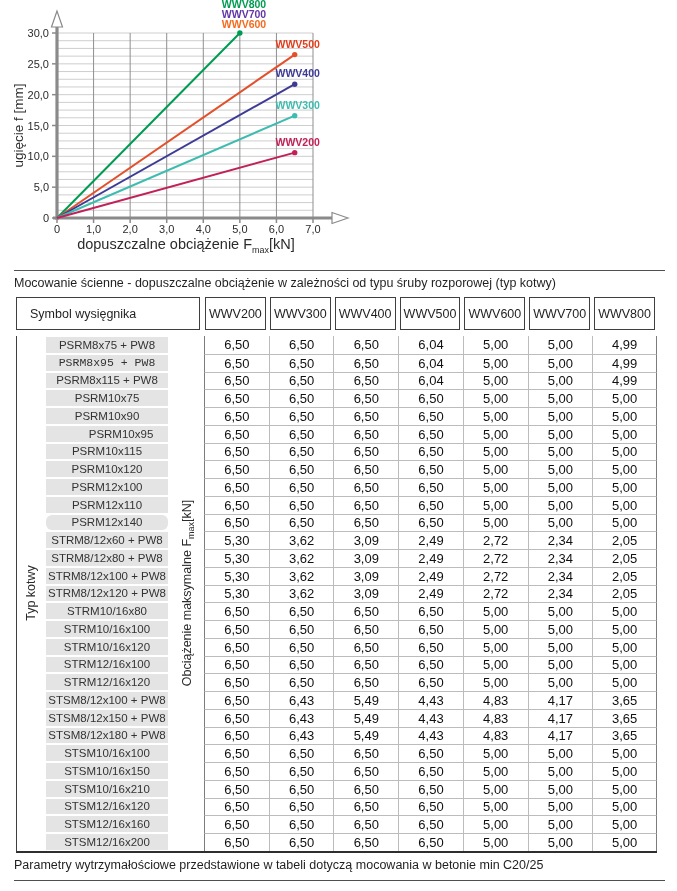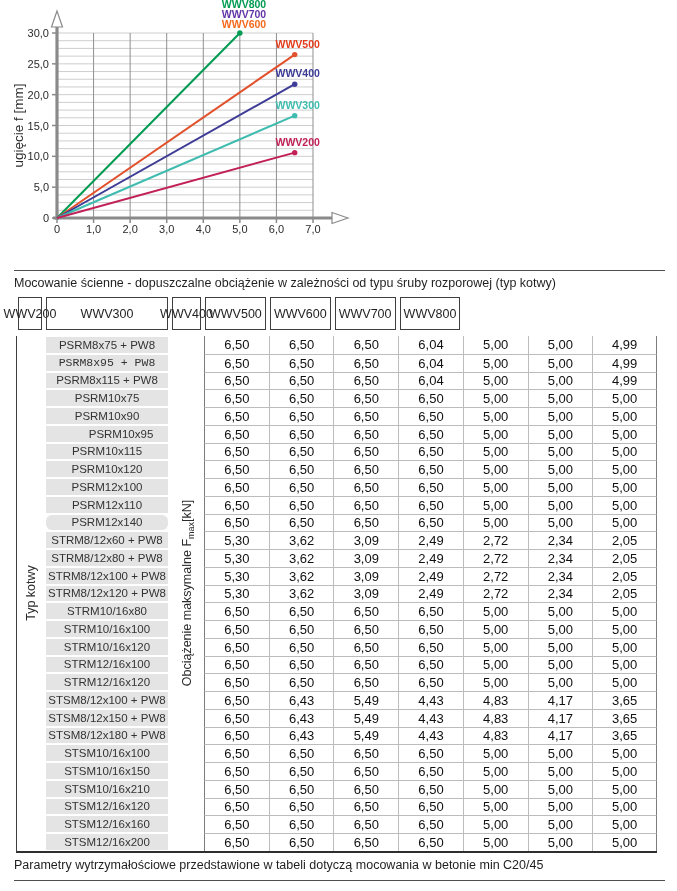--- a/index.html
+++ b/index.html
@@ -128,27 +128,29 @@
       <circle cx="294.7142857142857" cy="152.63333333333333" r="2.7" fill="#c12158"></circle>
       <text x="244" y="8" text-anchor="middle" class="serieslabel" fill="#009b52">WWV800</text>
       <text x="244" y="18" text-anchor="middle" class="serieslabel" fill="#6236a8">WWV700</text>
       <text x="244" y="28" text-anchor="middle" class="serieslabel" fill="#f46a1e">WWV600</text>
       <text x="297.7142857142857" y="47.58333333333334" text-anchor="middle" class="serieslabel" fill="#e23c1a">WWV500</text>
       <text x="297.7142857142857" y="77.18333333333334" text-anchor="middle" class="serieslabel" fill="#3d3b96">WWV400</text>
       <text x="297.7142857142857" y="108.63333333333331" text-anchor="middle" class="serieslabel" fill="#3ebcaf">WWV300</text>
       <text x="297.7142857142857" y="145.63333333333333" text-anchor="middle" class="serieslabel" fill="#c12158">WWV200</text>
     </svg>
   <div class="chart-ylabel">ugięcie f [mm]</div>
+  <div class="chart-xlabel"><span>dopuszczalne obciążenie F</span><sub>max</sub><span>[kN]</span></div>
 </div>
 
 <div class="rule" id="rule-top"></div>
 <div class="caption" id="caption-top">Mocowanie ścienne - dopuszczalne obciążenie w zależności od typu śruby rozporowej (typ kotwy)</div>
 
 <div id="table">
   <div id="thead">
+    <div id="corner">Symbol wysięgnika</div>
 
   <div class="hcell">WWV200</div>
       <div class="hcell">WWV300</div>
       <div class="hcell">WWV400</div>
       <div class="hcell">WWV500</div>
       <div class="hcell">WWV600</div>
       <div class="hcell">WWV700</div>
       <div class="hcell">WWV800</div>
     </div>
   <div id="tbody">
@@ -387,14 +389,14 @@
       <div class="vcell c0" style="grid-area: 29 / 4;">6,50</div>
       <div class="vcell" style="grid-area: 29 / 5;">6,50</div>
       <div class="vcell" style="grid-area: 29 / 6;">6,50</div>
       <div class="vcell" style="grid-area: 29 / 7;">6,50</div>
       <div class="vcell" style="grid-area: 29 / 8;">5,00</div>
       <div class="vcell" style="grid-area: 29 / 9;">5,00</div>
       <div class="vcell c6" style="grid-area: 29 / 10;">5,00</div>
     </div>
 </div>
 
-<div class="caption" id="caption-bottom">Parametry wytrzymałościowe przedstawione w tabeli dotyczą mocowania w betonie min C20/45</div>
+<div class="caption" id="caption-bottom">Parametry wytrzymałościowe przedstawione w tabeli dotyczą mocowania w betonie min C20/25</div>
 <div class="rule" id="rule-bottom"></div>
 
 </body></html>

